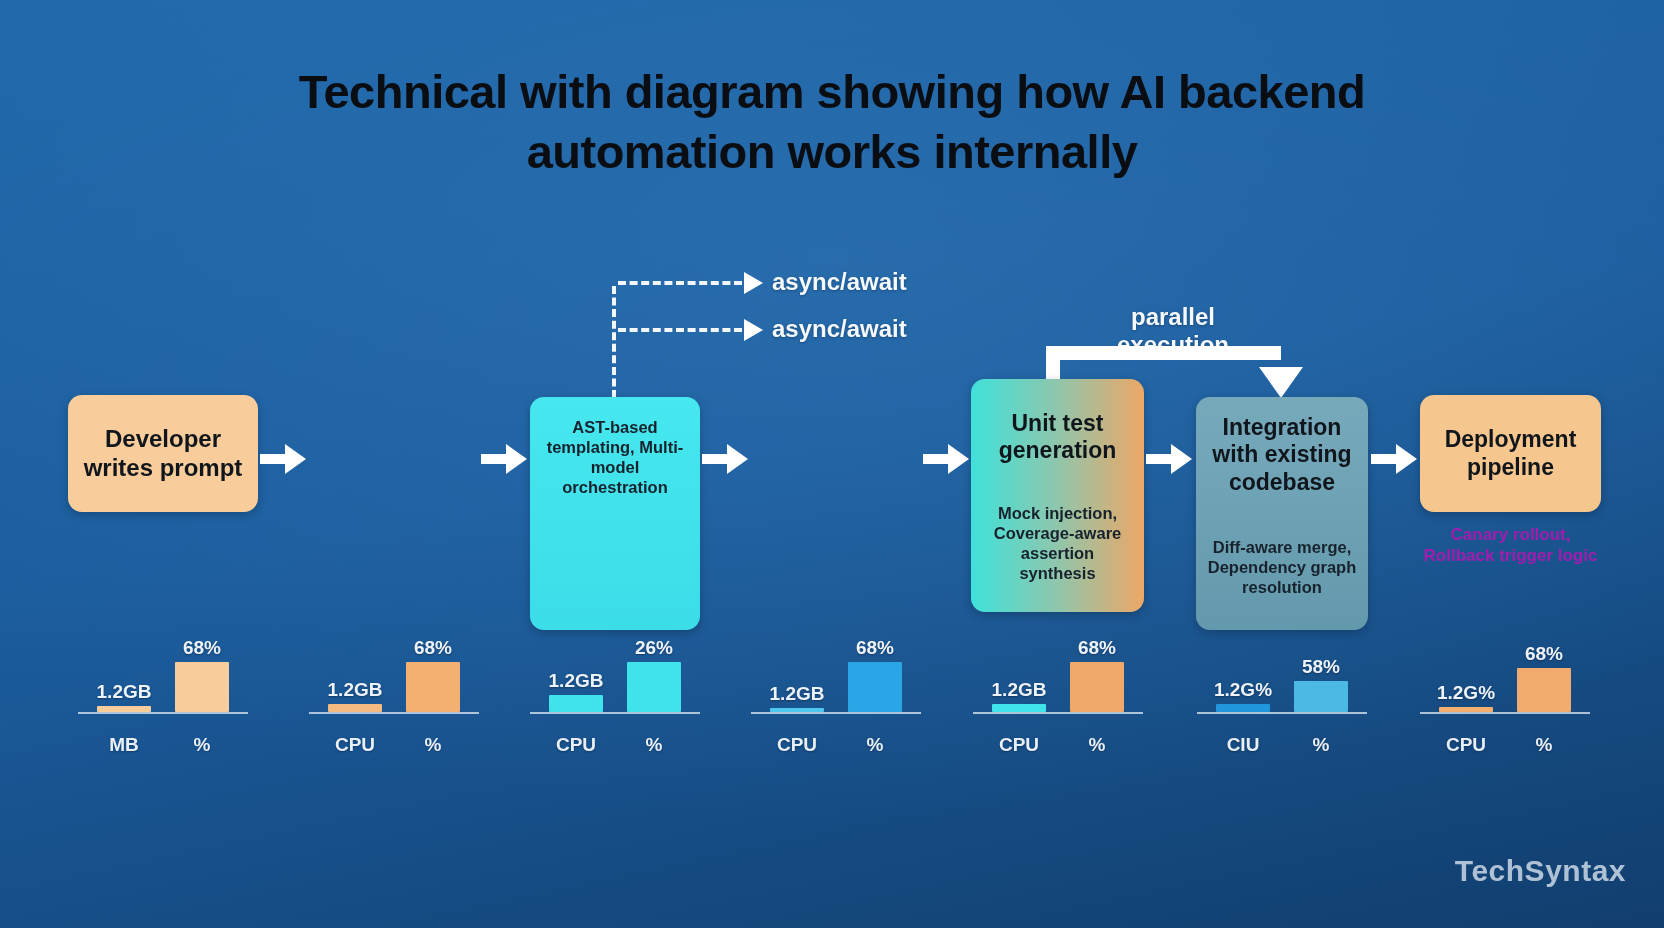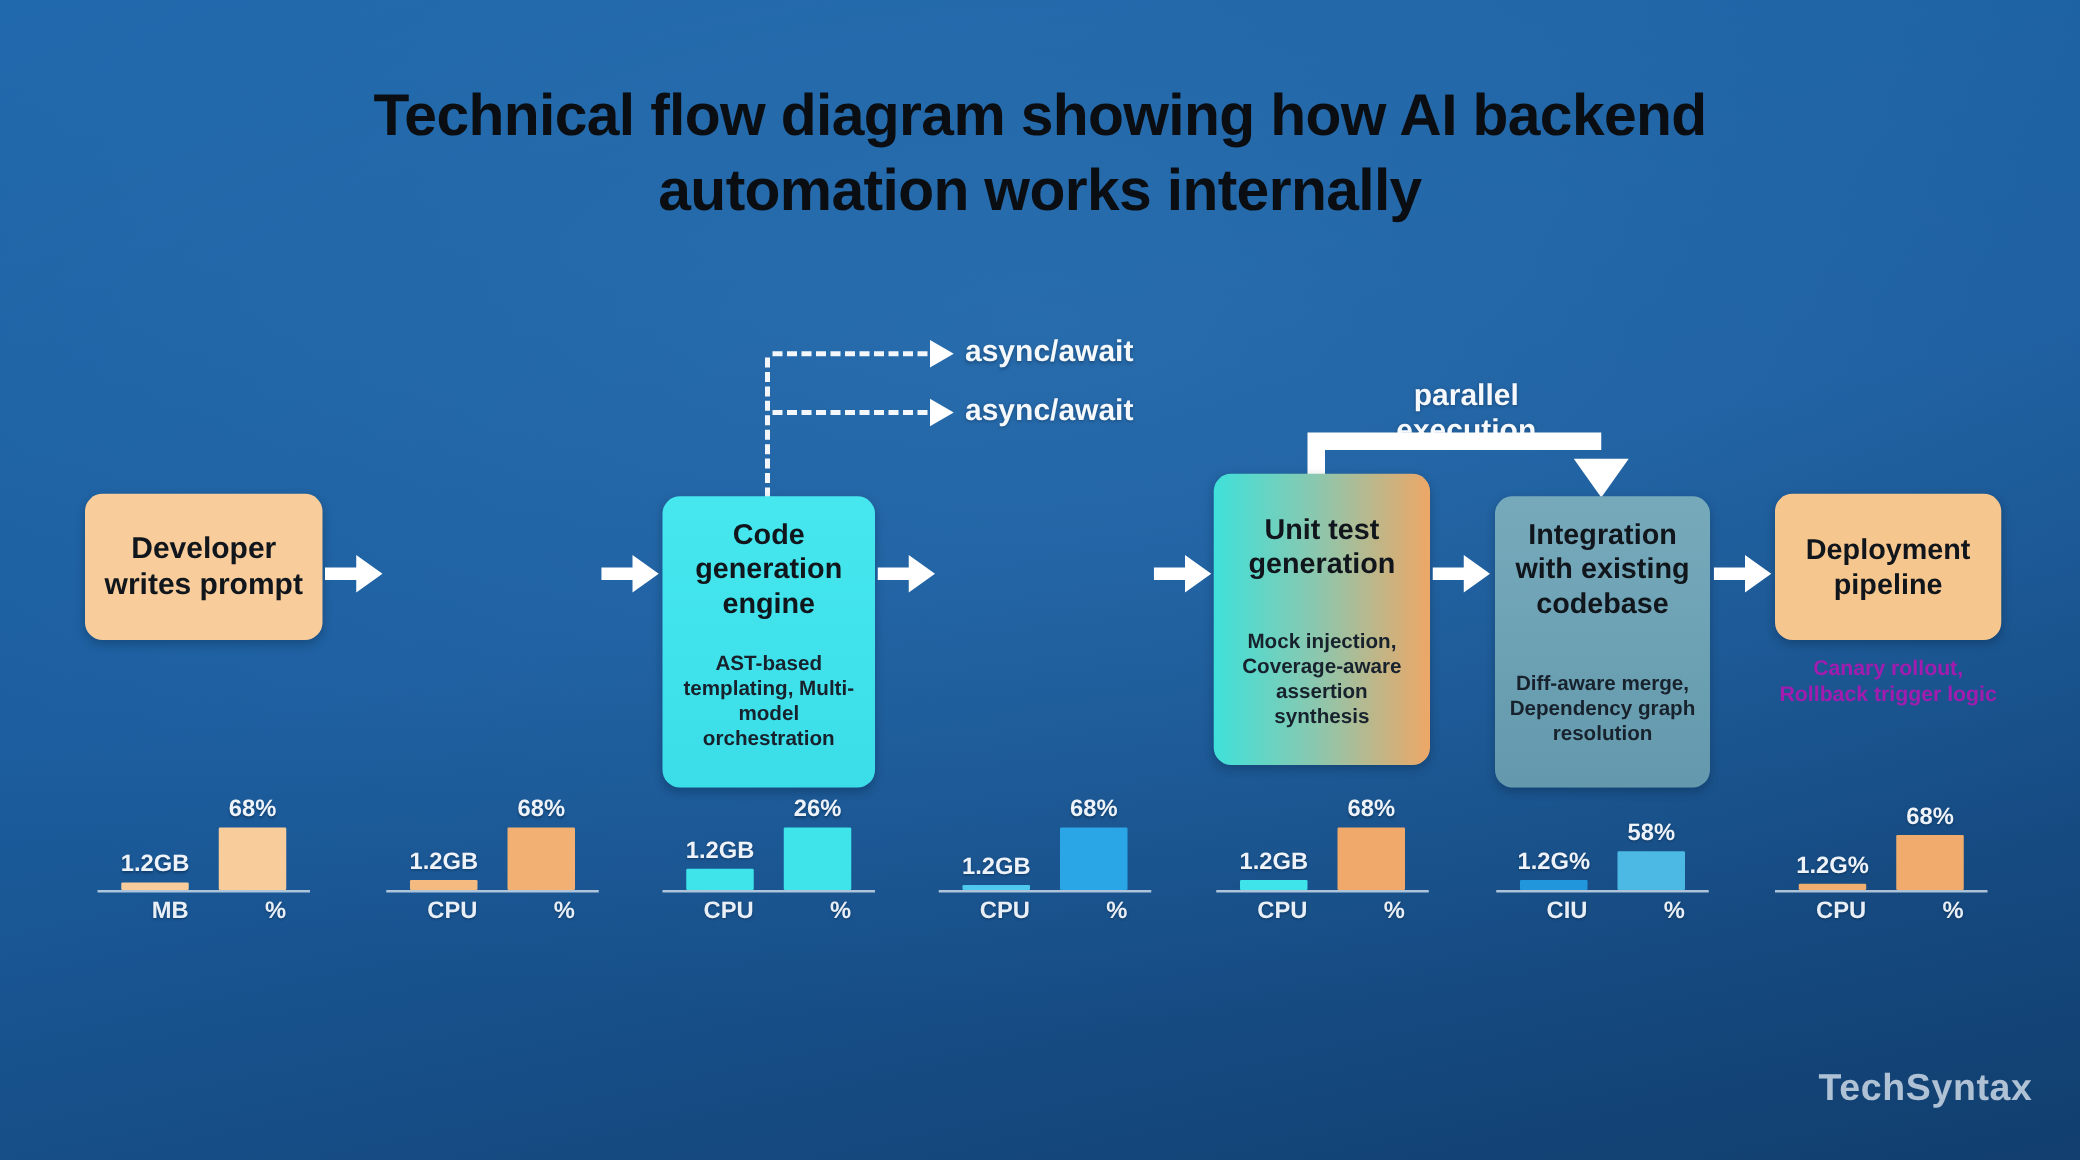--- a/index.html
+++ b/index.html
@@ -78,55 +78,54 @@
   .bars { position:absolute; left:0; right:0; top:0; height:78px;
           display:flex; justify-content:center; gap:24px; align-items:flex-end; }
   .col { display:flex; flex-direction:column; align-items:center; justify-content:flex-end; width:54px; }
   .bar-val { font-weight:700; font-size:19px; color:#eef3f9; margin-bottom:3px; white-space:nowrap;
              text-shadow:0 1px 2px rgba(0,20,40,0.4); }
   .bar { width:54px; border-radius:1px; }
   .baseline { position:absolute; left:3px; right:3px; top:78px; height:2px;
               background:rgba(215,228,240,0.78); }
   .axes { position:absolute; left:0; right:0; top:84px;
           display:flex; justify-content:center; gap:24px; }
-  .axis-lab { width:54px; text-align:right; font-weight:700; font-size:19px; color:#e9eff6;
-              text-shadow:0 1px 2px rgba(0,20,40,0.4); }
+  .axis-lab { width:54px; text-align:center; font-weight:700; font-size:19px; color:#e9eff6;
+              text-shadow:0 1px 2px rgba(0,20,40,0.4);margin-top:16px; }
   .c1 { left:75px; }  .c2 { left:306px; } .c3 { left:527px; } .c4 { left:748px; }
   .c5 { left:970px; } .c6 { left:1194px; } .c7 { left:1417px; }
 
   
   .watermark { position:absolute; right:38px; bottom:40px; font-size:30px; font-weight:600;
                color:rgba(203,216,230,0.85); letter-spacing:0.5px; }
 </style>
 </head>
 <body>
 
 <div class="stage">
 
-  <h1 class="title">Technical flow diagram showing how AI backend automation works internally</h1>
+  <h1 class="title">Technical with diagram showing how AI backend automation works internally</h1>
 
   <div class="dash-v"></div>
   <div class="dash-h h1"></div>
   <div class="dash-h h2"></div>
   <div class="dash-head h1"></div>
   <div class="dash-head h2"></div>
   <div class="float-label async-1">async/await</div>
   <div class="float-label async-2">async/await</div>
 
   <div class="float-label parallel">parallel execution</div>
   <svg class="parallel-arrow" viewBox="0 0 270 62">
     <path d="M 13 62 L 13 15 L 241 15" fill="none" stroke="#ffffff" stroke-width="14"></path>
     <polygon points="219,29 263,29 241,60" fill="#ffffff"></polygon>
   </svg>
 
   <div class="node n1">
     <div class="node-title">Developer writes prompt</div>
   </div>
   <div class="node n3 tall">
-    <div class="node-title">Code generation engine</div>
     <div class="node-sub">AST-based templating, Multi-model orchestration</div>
   </div>
   <div class="node n5 tall">
     <div class="node-title">Unit test generation</div>
     <div class="node-sub">Mock injection, Coverage-aware assertion synthesis</div>
   </div>
   <div class="node n6 tall">
     <div class="node-title">Integration with existing codebase</div>
     <div class="node-sub">Diff-aware merge, Dependency graph resolution</div>
   </div>

